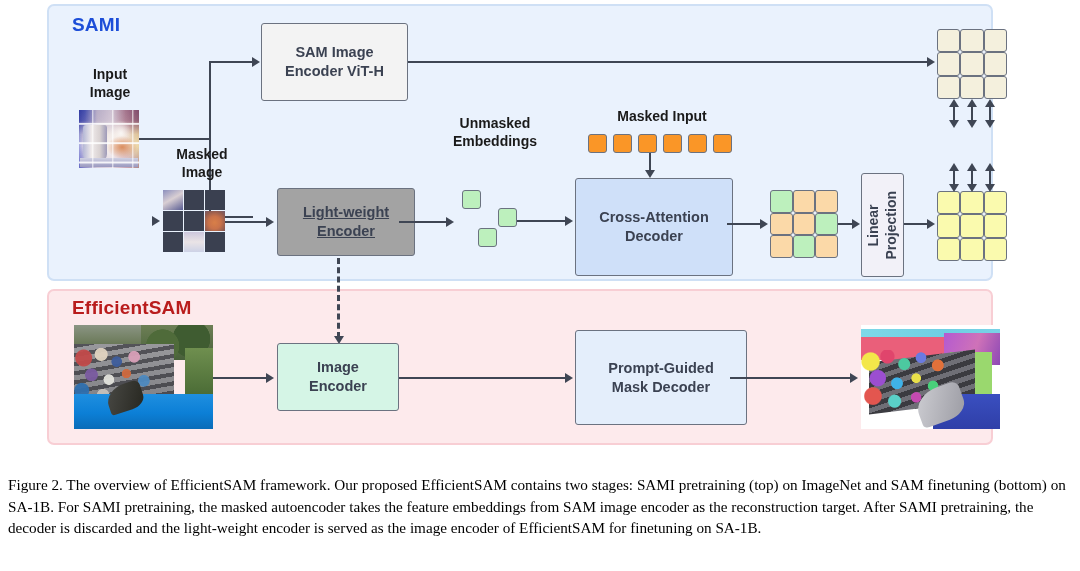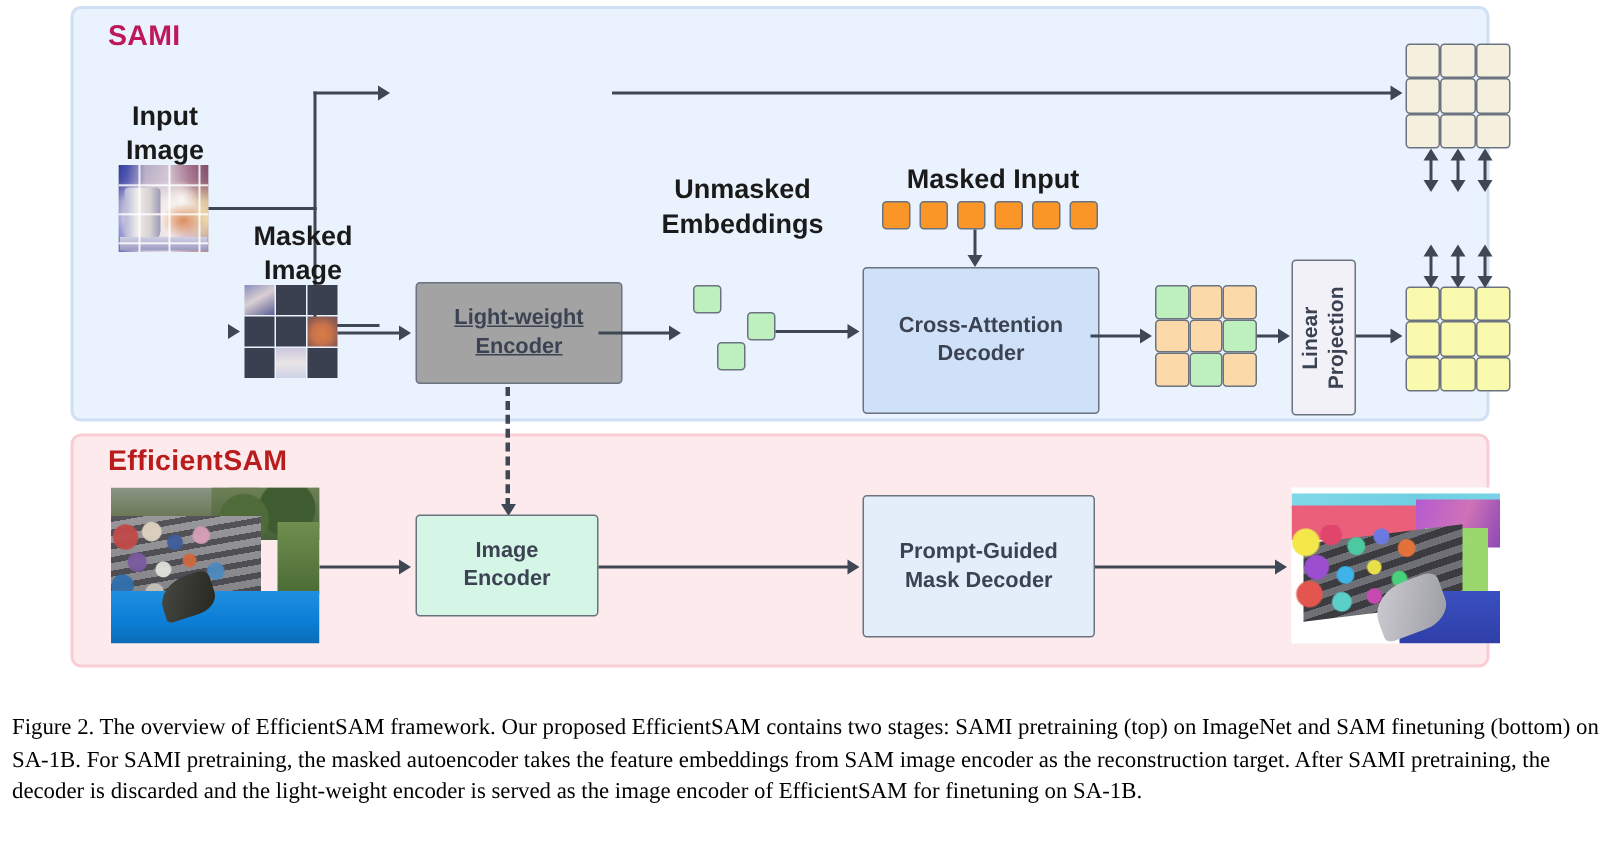--- a/index.html
+++ b/index.html
@@ -31,21 +31,21 @@
     background: #fdeaec;
     border: 2px solid #f8ced4;
   }
   .panel-title {
     position: absolute;
     font-weight: bold;
     font-size: 19px;
     letter-spacing: 0.2px;
     white-space: nowrap;
   }
-  #title-sami { left: 72px; top: 14px; color: #be185d; }
+  #title-sami { left: 72px; top: 14px; color: #1d4ed8; }
   #title-effsam { left: 72px; top: 297px; color: #b91c1c; }
 
   
   .box {
     position: absolute;
     box-sizing: border-box;
     border: 1.5px solid #6b7280;
     border-radius: 3px;
     display: flex;
     align-items: center;
@@ -81,29 +81,29 @@
     transform: rotate(180deg);
     white-space: pre-line;
     line-height: 1.25;
     text-align: center;
   }
   #box-image-encoder {
     left: 277px; top: 343px; width: 122px; height: 68px;
     background: #d5f5e6;
   }
   #box-mask-decoder {
-    left: 575px; top: 330px; width: 155px; height: 95px;
+    left: 575px; top: 330px; width: 172px; height: 95px;
     background: #e4eefb;
   }
 
   
   .label {
     position: absolute;
     font-weight: bold;
-    font-size: 18px;
+    font-size: 14px;
     line-height: 1.25;
     color: #1a1a1a;
     text-align: center;
     white-space: pre-line;
   }
   #label-input-image { left: 71px; top: 66px; width: 78px; }
   #label-masked-image { left: 160px; top: 146px; width: 84px; }
   #label-unmasked-emb { left: 433px; top: 115px; width: 124px; }
   #label-masked-tokens { left: 586px; top: 108px; width: 152px; }
   #label-recon-loss { left: 928px; top: 126px; width: 124px; font-size: 12.5px; }
@@ -307,20 +307,22 @@
 
   <div class="ln h" style="left:139px; top:138px; width:72px;"></div>
   <div class="ln v" style="left:209px; top:61px; height:79px;"></div>
   <div class="ln h" style="left:209px; top:61px; width:44px;"></div>
   <div class="arrowhead ah-right" style="left:252px; top:57px;"></div>
   <div class="ln v" style="left:209px; top:138px; height:80px;"></div>
   <div class="ln h" style="left:209px; top:216px; width:44px;"></div>
   <div class="arrowhead ah-right" style="left:152px; top:216px;"></div>
   <div class="ln h" style="left:209px; top:216px; width:0px;"></div>
 
+  <div class="box" id="box-sam-encoder">SAM Image
+Encoder ViT-H</div>
 
   <div class="ln h" style="left:408px; top:61px; width:520px;"></div>
   <div class="arrowhead ah-right" style="left:927px; top:57px;"></div>
 
   <div class="label" id="label-masked-image">Masked
 Image</div>
   <div class="thumb" id="thumb-masked">
     <div class="cellgrid">
       <div class="cell p00"></div>
       <div class="cell"></div>

